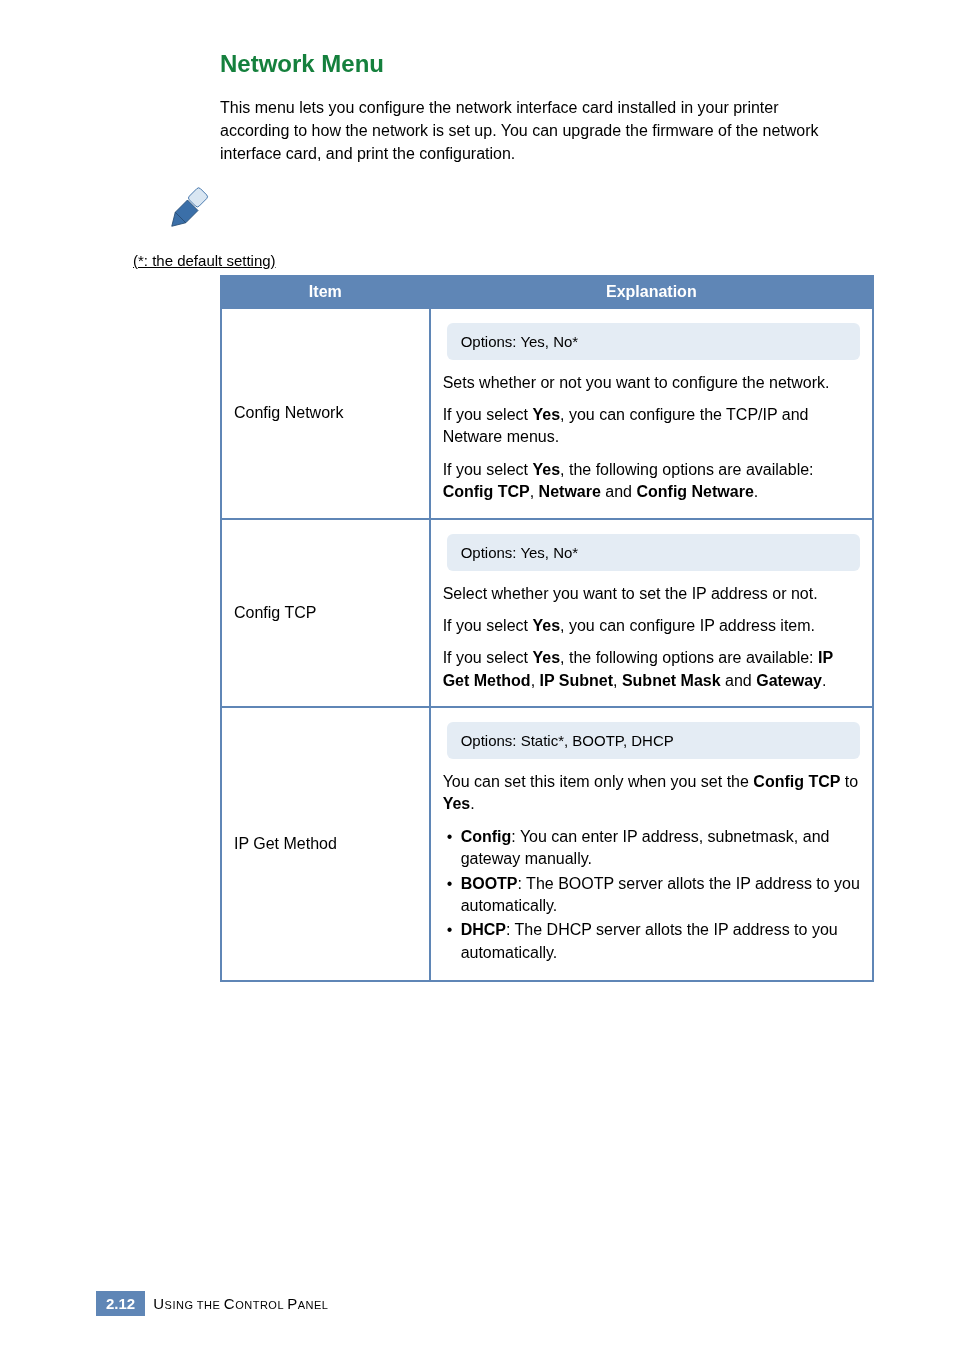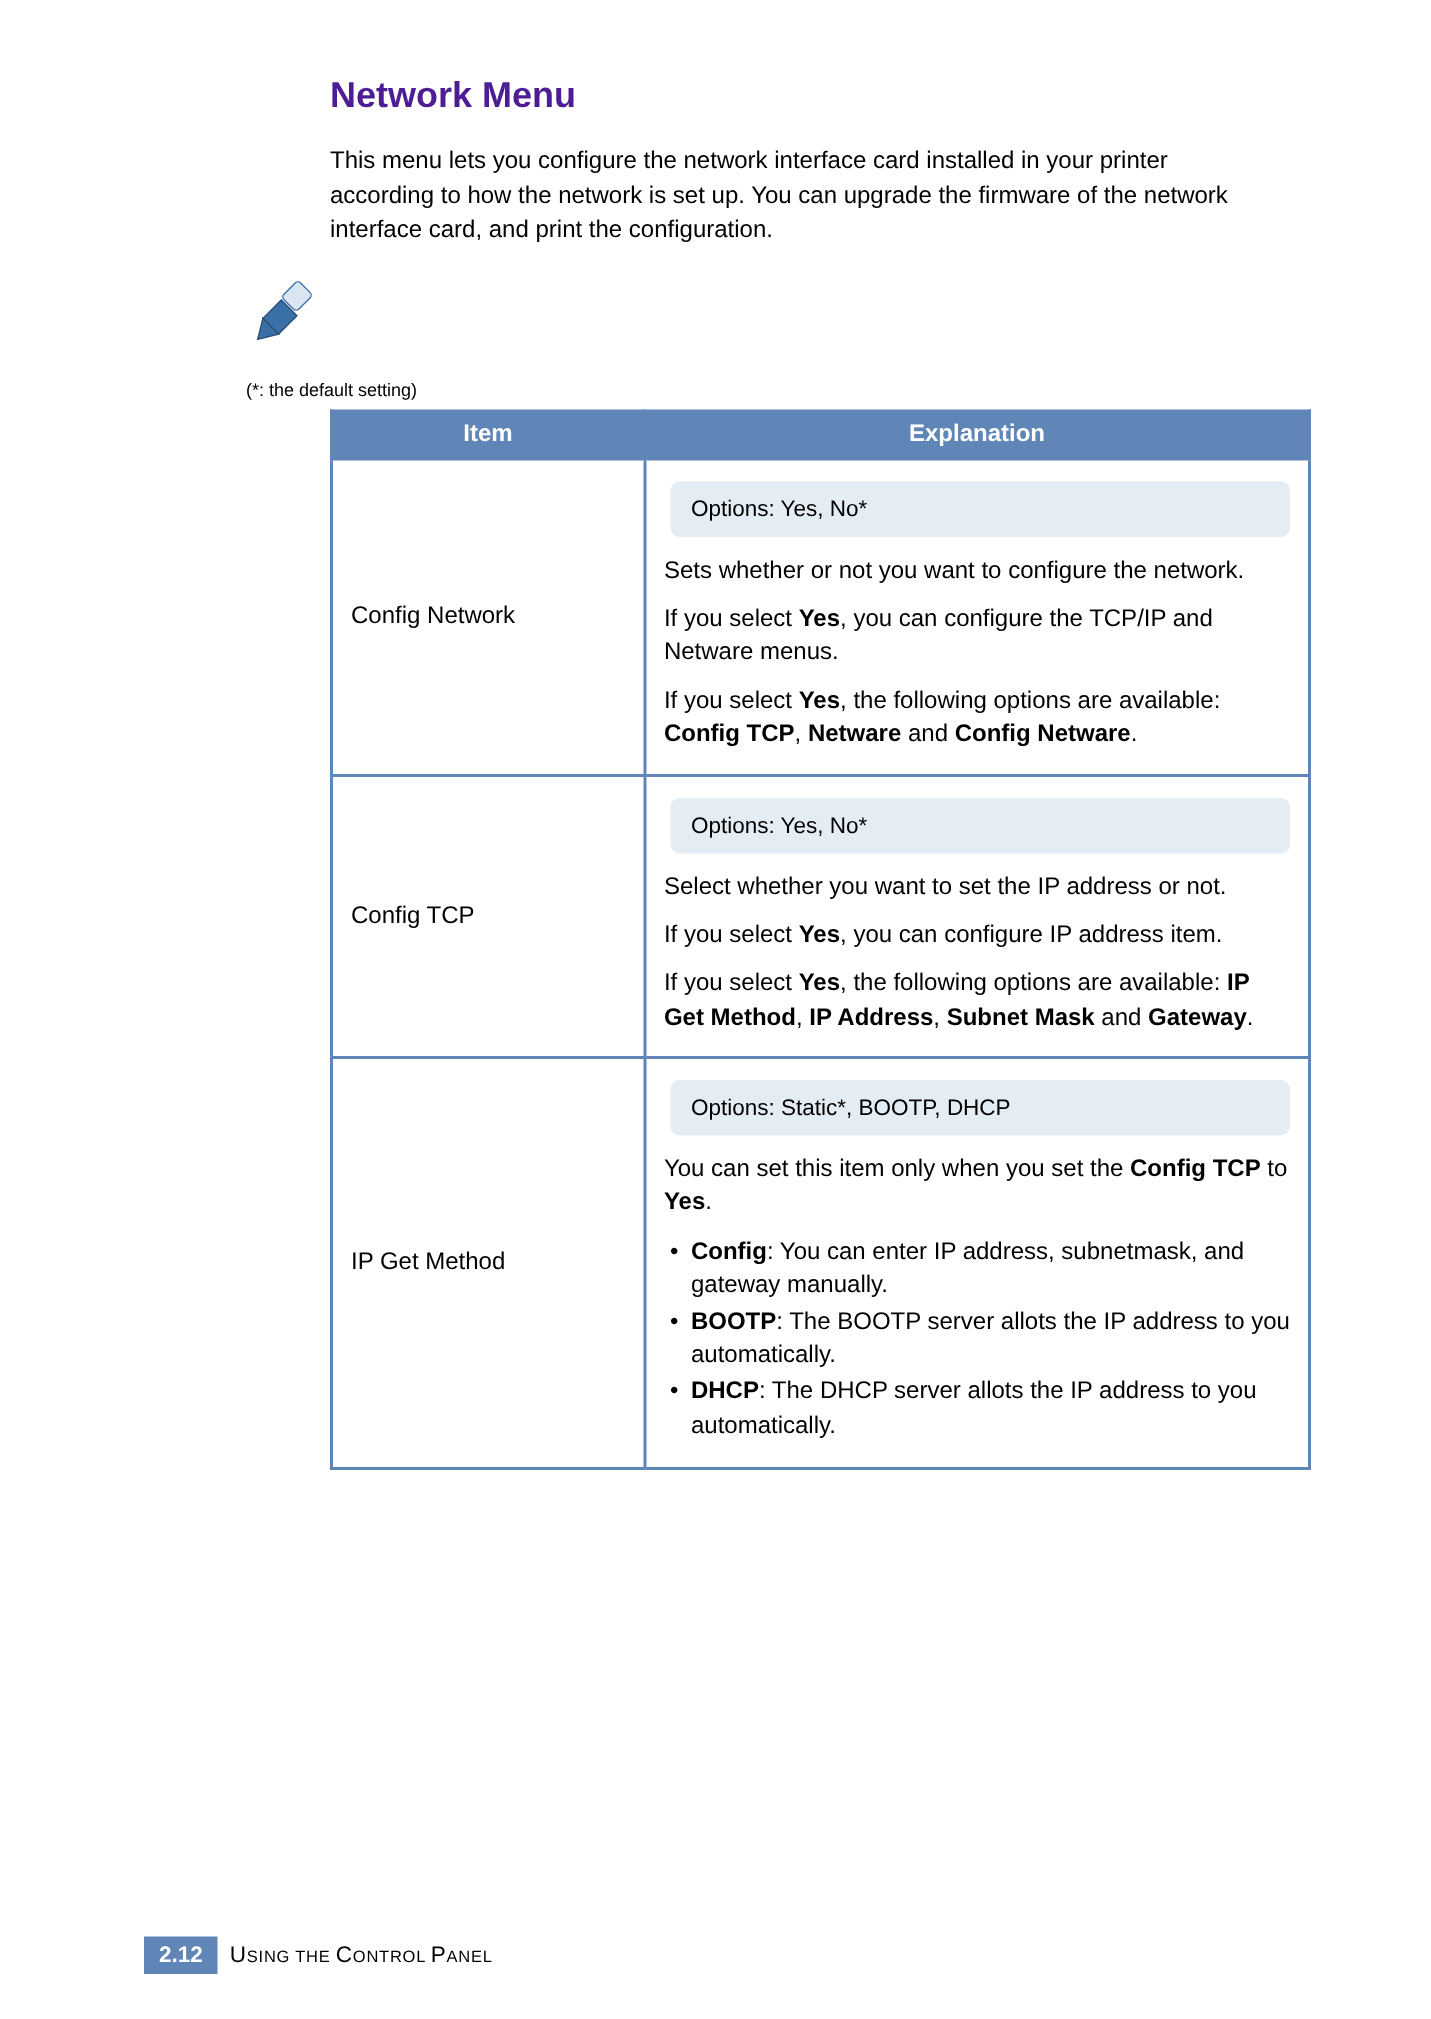--- a/index.html
+++ b/index.html
@@ -9,21 +9,21 @@
     width: 954px;
     margin: 0 auto;
     padding: 50px 80px 40px 80px;
     color: #000;
     position: relative;
     min-height: 1346px;
   }
   .heading {
     font-size: 24px;
     font-weight: bold;
-    color: #4c1d95;
+    color: #15803d;
     margin-bottom: 18px;
     margin-left: 140px;
   }
   .intro-text {
     font-size: 16px;
     line-height: 1.45;
     margin-left: 140px;
     margin-right: 40px;
     margin-bottom: 16px;
   }
@@ -46,23 +46,24 @@
     border-bottom: 1px solid #000;
     padding: 6px 0;
     font-size: 16px;
     line-height: 1.4;
   }
   .note-label {
     font-weight: bold;
     font-variant: small-caps;
   }
   .default-setting {
-    font-size: 12px;
-    margin-left: 84px;
+    font-size: 15px;
+    margin-left: 53px;
     margin-bottom: 6px;
+    text-decoration: underline;
   }
   table.spec {
     border-collapse: collapse;
     width: calc(100% - 140px);
     margin-left: 140px;
   }
   table.spec th {
     background: #5f86b6;
     color: #ffffff;
     font-weight: bold;
@@ -174,21 +175,21 @@
 
     <tr>
       <td>Config TCP</td>
       <td>
         <div class="options-box">Options: Yes, No*</div>
         <p class="cell-para">Select whether you want to set the IP address or not.</p>
         <p class="cell-para">
           <span>If you select </span><b>Yes</b><span>, you can configure IP address item.</span>
         </p>
         <p class="cell-para">
-          <span>If you select </span><b>Yes</b><span>, the following options are available: </span><b>IP Get Method</b><span>, </span><b>IP Address</b><span>, </span><b>Subnet Mask</b><span> and </span><b>Gateway</b><span>.</span>
+          <span>If you select </span><b>Yes</b><span>, the following options are available: </span><b>IP Get Method</b><span>, </span><b>IP Subnet</b><span>, </span><b>Subnet Mask</b><span> and </span><b>Gateway</b><span>.</span>
         </p>
       </td>
     </tr>
 
     <tr>
       <td>IP Get Method</td>
       <td>
         <div class="options-box">Options: Static*, BOOTP, DHCP</div>
         <p class="cell-para">
           <span>You can set this item only when you set the </span><b>Config TCP</b><span> to </span><b>Yes</b><span>.</span>

